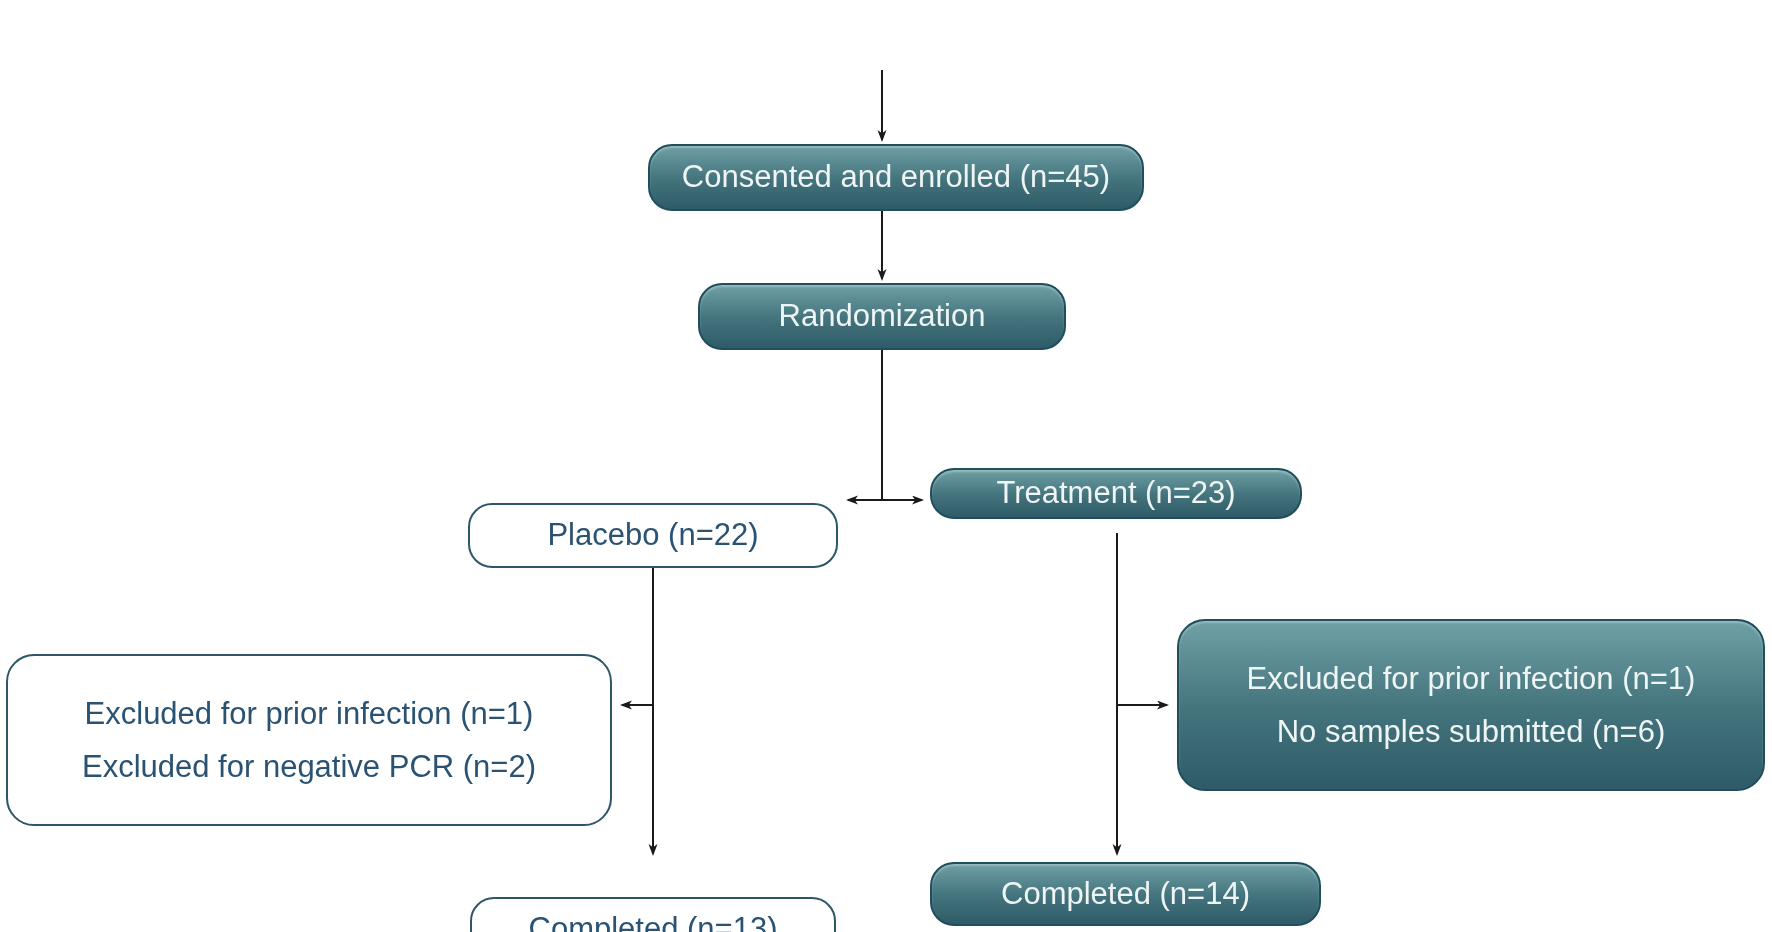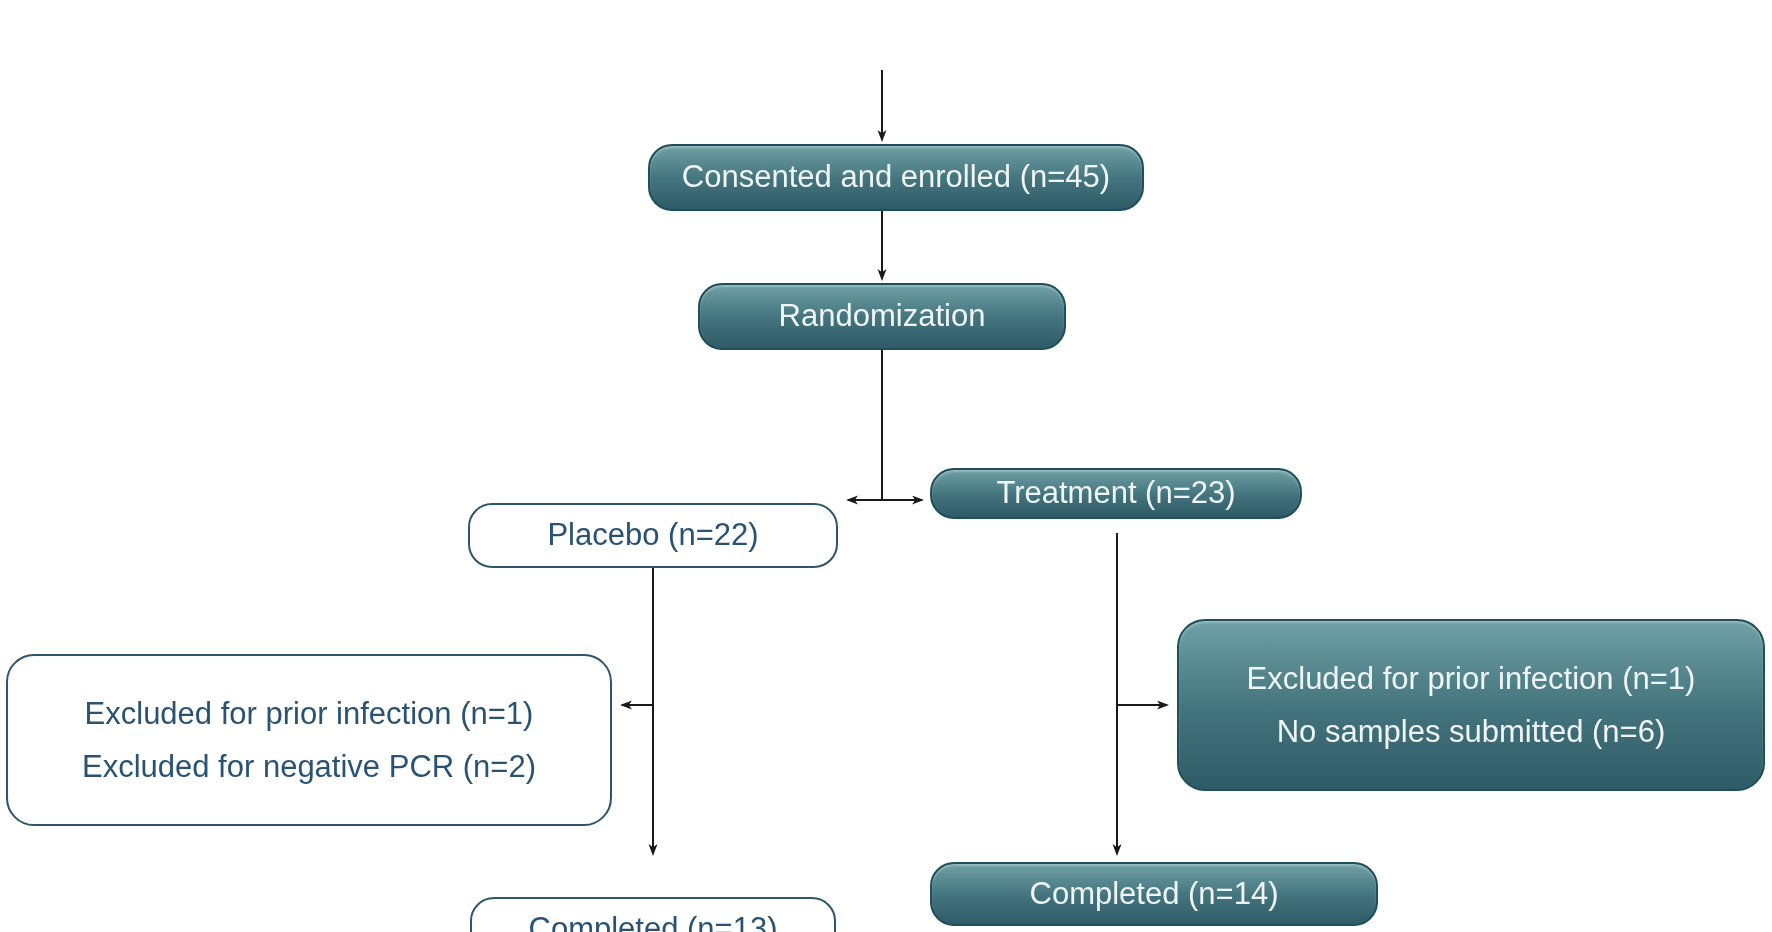--- a/index.html
+++ b/index.html
@@ -98,17 +98,17 @@
 
   <div class="node teal big" style="left:1177px;top:619px;width:588px;height:172px;">
     <span>Excluded for prior infection (n=1)</span>
     <span>No samples submitted (n=6)</span>
   </div>
 
   <div class="node white pill" style="left:470px;top:862px;width:366px;height:64px;">
     <span>Completed (n=13)</span>
   </div>
 
-  <div class="node teal pill" style="left:930px;top:862px;width:448px;height:64px;">
+  <div class="node teal pill" style="left:930px;top:862px;width:391px;height:64px;">
     <span>Completed (n=14)</span>
   </div>
 
 </div>
 
 </body></html>

